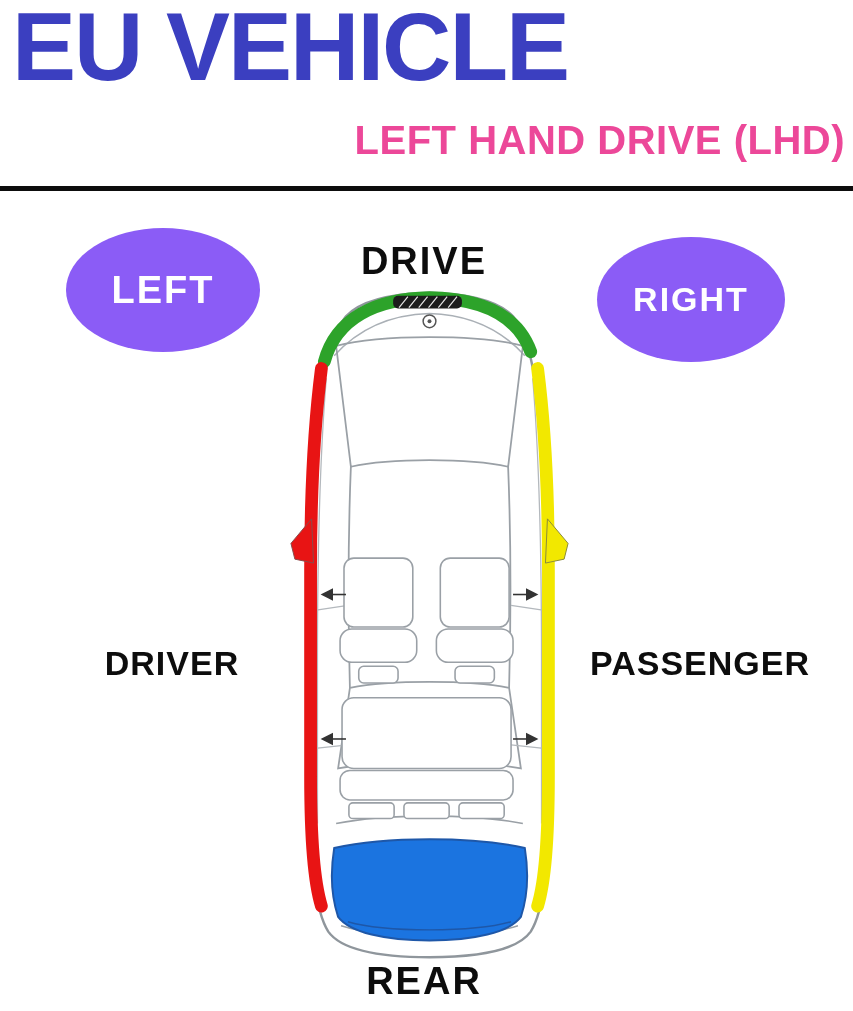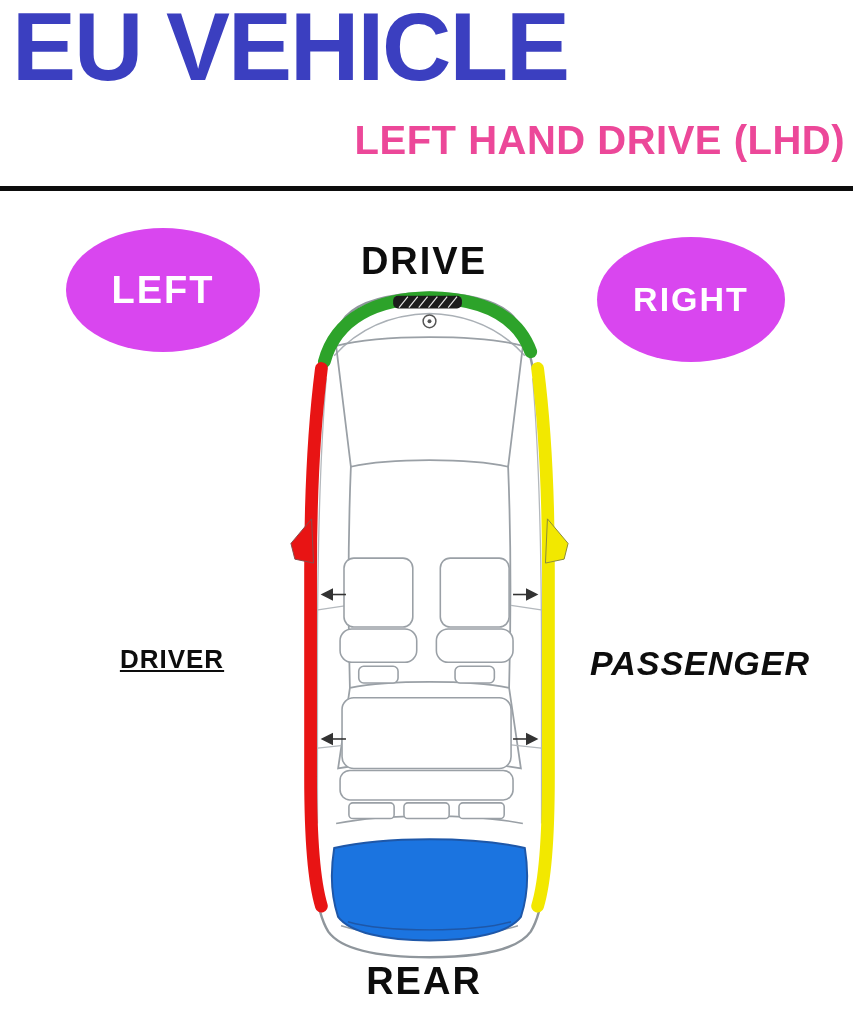--- a/index.html
+++ b/index.html
@@ -23,24 +23,24 @@
   .divider{
     position:absolute;left:0;top:186px;width:853px;height:5px;
     background:#0d0d0d;
   }
   .big-label{
     position:absolute;color:#0d0d0d;font-weight:bold;
     text-align:center;white-space:nowrap;
   }
   .front-label{left:324px;top:240px;width:200px;font-size:38px;letter-spacing:2px;}
   .rear-label{left:324px;top:960px;width:200px;font-size:38px;letter-spacing:2px;}
-  .driver-label{left:52px;top:644px;width:240px;font-size:26px;letter-spacing:1px;text-decoration:underline;}
-  .passenger-label{left:572px;top:644px;width:256px;font-size:34px;letter-spacing:1px;font-style:italic;}
+  .driver-label{left:52px;top:644px;width:240px;font-size:34px;letter-spacing:1px;}
+  .passenger-label{left:572px;top:644px;width:256px;font-size:34px;letter-spacing:1px;}
   .badge{
-    position:absolute;background:#d946ef;border-radius:50%;
+    position:absolute;background:#8b5cf6;border-radius:50%;
     display:flex;align-items:center;justify-content:center;
     color:#ffffff;font-weight:bold;
   }
   .badge-left{left:66px;top:228px;width:194px;height:124px;font-size:38px;letter-spacing:2px;}
   .badge-right{left:597px;top:237px;width:188px;height:125px;font-size:34px;letter-spacing:2px;text-align:center;}
   .car-wrap{position:absolute;left:287px;top:283px;width:285px;height:682px;}
 </style>
 </head>
 <body>
 

